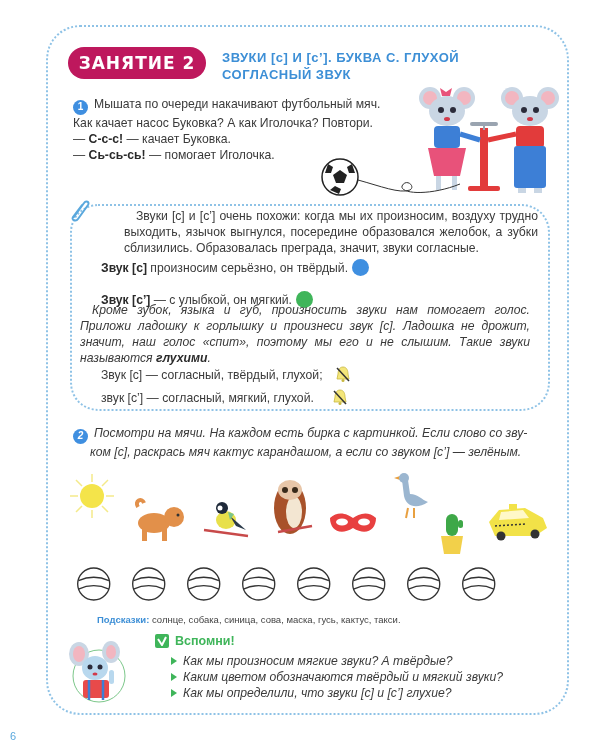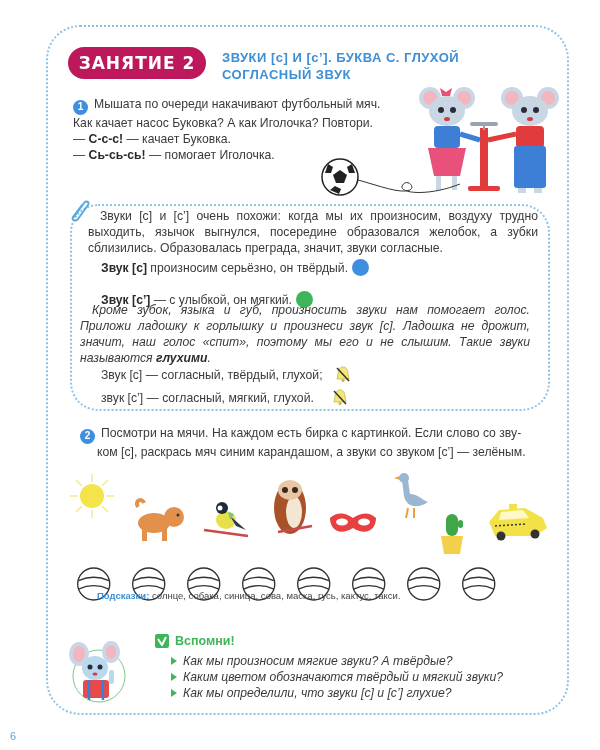--- a/index.html
+++ b/index.html
@@ -33,36 +33,36 @@
 
   .mice { position: absolute; left: 412px; top: 84px; width: 150px; height: 118px; }
   .ball-art { position: absolute; left: 320px; top: 150px; width: 150px; height: 55px; }
 
   .infobox {
     position: absolute; left: 70px; top: 204px; width: 480px; height: 207px;
     border: 2px dotted #8ec2e6; border-radius: 28px;
   }
   .clip { position: absolute; left: 68px; top: 197px; width: 22px; height: 26px; }
   .info-p1 { position: absolute; left: 88px; top: 208px; width: 450px; text-align: justify; }
-  .info-p1 .first { text-indent: 12px; }
+  .info-p1 .first { text-indent: 12px; margin-left: 36px; }
   .sound-line { position: absolute; left: 101px; white-space: nowrap; }
   .dot { display: inline-block; width: 17px; height: 17px; border-radius: 50%; vertical-align: -4px; margin-left: 4px; }
   .info-p2 { position: absolute; left: 80px; top: 302px; width: 450px; text-align: justify; font-style: italic; }
   .bell { display: inline-block; width: 18px; height: 18px; vertical-align: -4px; margin-left: 8px; }
 
-  .task2 { position: absolute; left: 80px; top: 425px; width: 490px; }
+  .task2 { position: absolute; left: 73px; top: 425px; width: 490px; font-style: italic; }
   .task2 .l2 { padding-left: 17px; }
 
   .pictures { position: absolute; left: 60px; top: 462px; width: 520px; height: 95px; }
   .pic { position: absolute; }
 
   .balls { position: absolute; left: 76px; top: 563px; width: 420px; height: 45px; display: flex; gap: 19.5px; }
   .ball { width: 42px; height: 42px; }
 
-  .hints { position: absolute; left: 97px; top: 590px; font-size: 9.5px; color: #444; white-space: nowrap; }
+  .hints { position: absolute; left: 97px; top: 614px; font-size: 9.5px; color: #444; white-space: nowrap; }
   .hints .hl { color: #3d8fd6; font-weight: bold; }
 
   .remember-avatar { position: absolute; left: 65px; top: 640px; width: 62px; height: 66px; }
   .remember-head { position: absolute; left: 155px; top: 634px; display: flex; align-items: center; }
   .checkbox { width: 14px; height: 14px; background: #3fb55a; border-radius: 2px; display: flex; align-items: center; justify-content: center; margin-right: 6px; }
   .remember-title { color: #3fb55a; font-weight: bold; font-size: 12.5px; }
   .remember-list { position: absolute; left: 171px; top: 653px; list-style: none; font-style: italic; }
   .remember-list li { font-size: 12.2px; line-height: 16px; color: #3a3a3a; display: flex; align-items: center; white-space: nowrap; }
   .arrow { width: 0; height: 0; border-left: 6px solid #3fb55a; border-top: 4px solid transparent; border-bottom: 4px solid transparent; margin-right: 6px; }
 
@@ -160,21 +160,21 @@
   <span>звук [с’] — согласный, мягкий, глухой.</span>
   <svg class="bell" style="margin-left:14px" viewBox="0 0 18 18">
       <path d="M9 2 C5 2 4 6 4 9 L3 14 L15 14 L14 9 C14 6 13 2 9 2 Z" fill="#f4e67a" stroke="#c8b840" stroke-width="0.8"></path>
       <circle cx="9" cy="15.5" r="1.5" fill="#c8b840"></circle>
       <line x1="3" y1="3" x2="15" y2="16" stroke="#333" stroke-width="1.5"></line>
     </svg>
 </div>
 
 <div class="task2 text">
   <div><span class="num">2</span><span>Посмотри на мячи. На каждом есть бирка с картинкой. Если слово со зву-</span></div>
-  <div class="l2">ком [с], раскрась мяч синим карандашом, а звуки со звуком [с’] — зелёным.</div>
+  <div class="l2">ком [с], раскрась мяч кактус карандашом, а если со звуком [с’] — зелёным.</div>
 </div>
 
 <div class="pictures">
   <svg class="pic" style="left:8px;top:10px" width="48" height="48" viewBox="0 0 48 48">
     <g stroke="#f4ea8a" stroke-width="1.5">
         <line x1="24" y1="2" x2="24" y2="10"></line>
         <line x1="24" y1="38" x2="24" y2="46"></line>
         <line x1="2" y1="24" x2="10" y2="24"></line>
         <line x1="38" y1="24" x2="46" y2="24"></line>
         <line x1="8" y1="8" x2="14" y2="14"></line>

